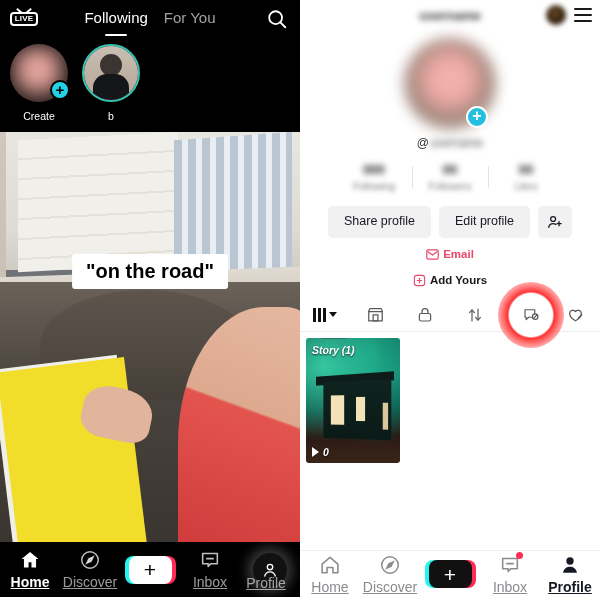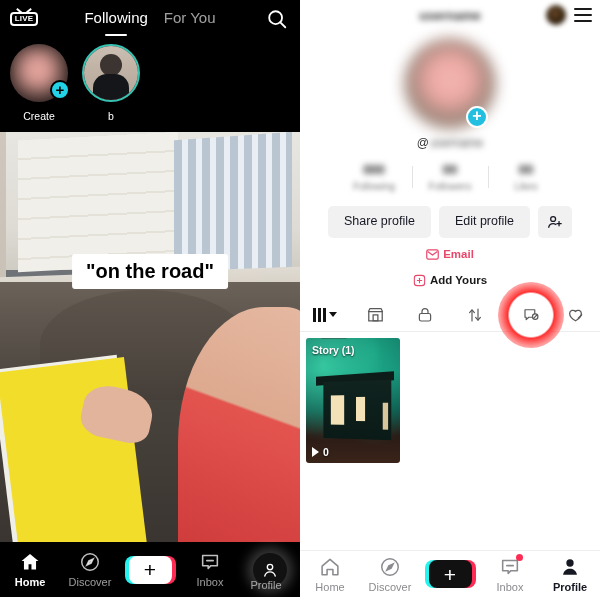--- a/index.html
+++ b/index.html
@@ -164,21 +164,21 @@
 
   
   .l-nav {
     position: absolute; left: 0; bottom: 0; width: 300px; height: 55px;
     background: #000; display: flex; align-items: center;
   }
   .nav-item {
     flex: 1; display: flex; flex-direction: column;
     align-items: center; justify-content: center; gap: 3px;
   }
-  .nav-label { font-size: 11px; color: rgba(255,255,255,.6); }
+  .nav-label { font-size: 14px; color: rgba(255,255,255,.6); text-decoration: underline; }
   .l-nav .nav-item.active .nav-label { color: #fff; font-weight: bold; }
   .nav-ico { width: 22px; height: 22px; display:block; }
 
   .create-btn {
     position: relative; width: 43px; height: 28px; border-radius: 8px;
     background: #fff; display: flex; align-items: center; justify-content: center;
     color: #000; font-size: 20px; line-height: 1; font-weight: 300;
   }
   .create-btn:before, .create-btn:after {
     content:""; position: absolute; top: 0; width: 43px; height: 28px; border-radius: 8px;
@@ -291,21 +291,21 @@
     position: absolute; left: 198px; top: -16px;
     width: 66px; height: 66px; border-radius: 50%;
     background: radial-gradient(circle,
        rgba(255,255,255,1) 0%, rgba(255,255,255,1) 46%,
        rgba(255,40,40,.95) 50%, rgba(255,60,60,.55) 66%,
        rgba(255,80,80,.22) 82%, rgba(255,255,255,0) 100%);
     display: flex; align-items: center; justify-content: center;
     pointer-events: none;
   }
 
-  .story-grid { padding: 6px 6px 0 6px; }
+  .story-grid { padding: 6px 6px 0 6px; font-style: italic; }
   .story-card {
     position: relative; width: 94px; height: 125px; border-radius: 3px;
     overflow: hidden;
     background: linear-gradient(180deg,#0f6a5c 0%, #14806d 26%, #0c4f46 58%, #2a1b16 78%, #3a2419 100%);
   }
   .aurora {
     position:absolute; inset:0;
     background: radial-gradient(ellipse at 18% 22%, rgba(80,255,200,.55), transparent 55%),
                 radial-gradient(ellipse at 72% 12%, rgba(40,220,170,.45), transparent 60%);
   }

